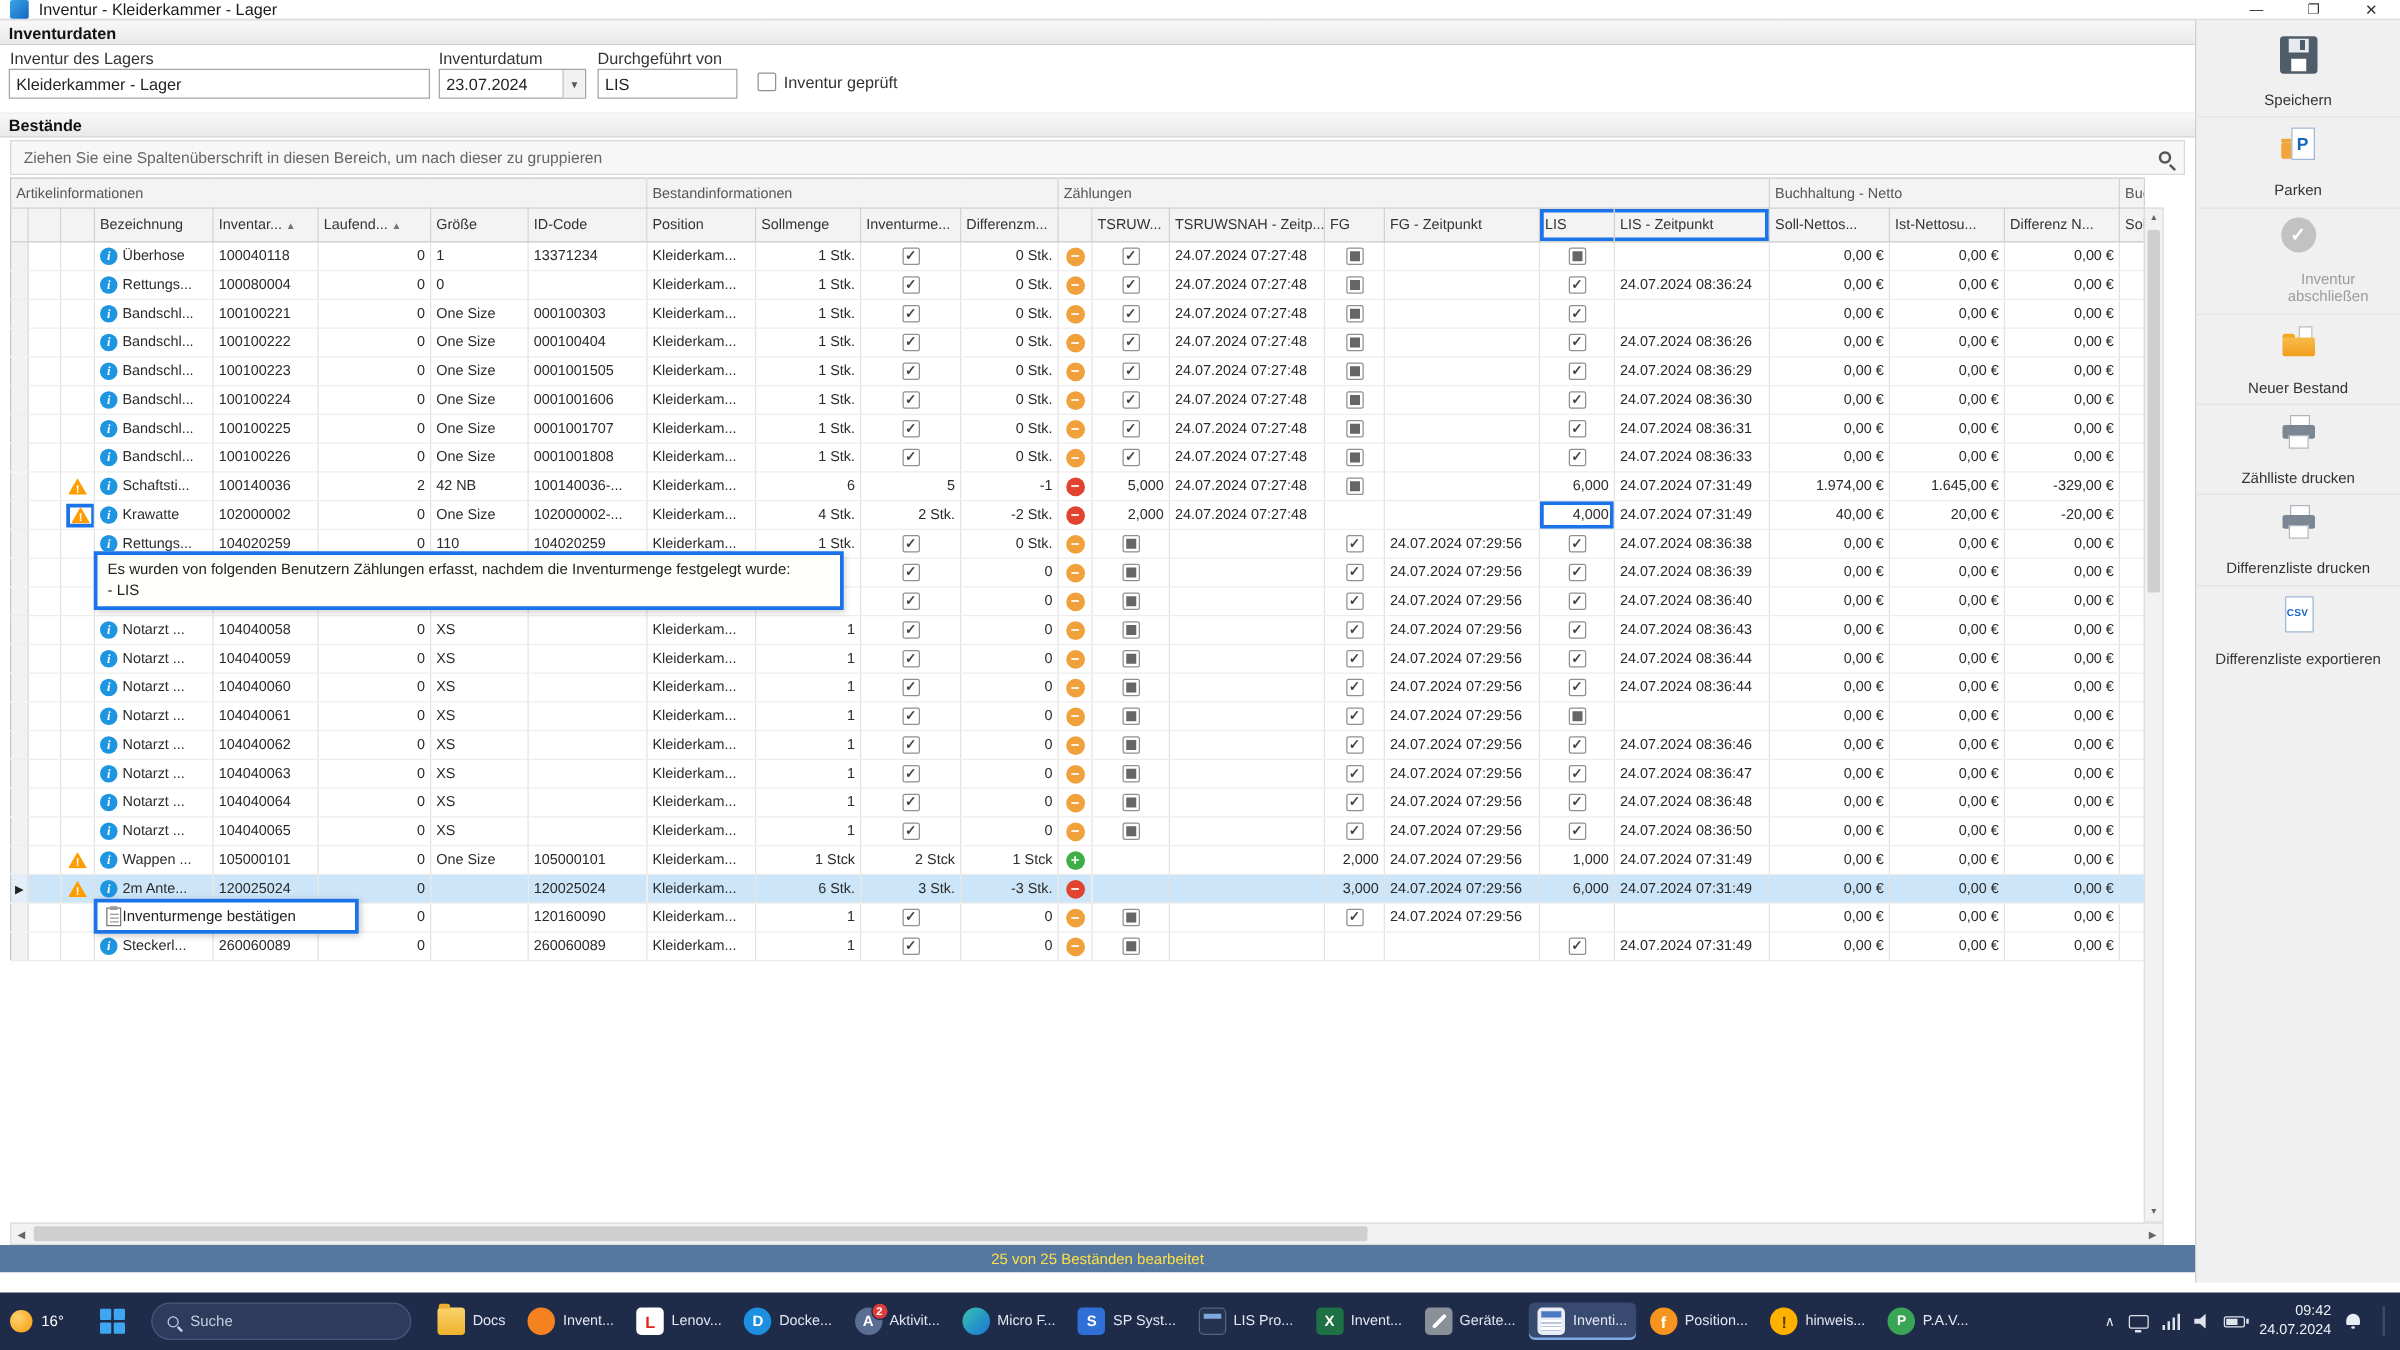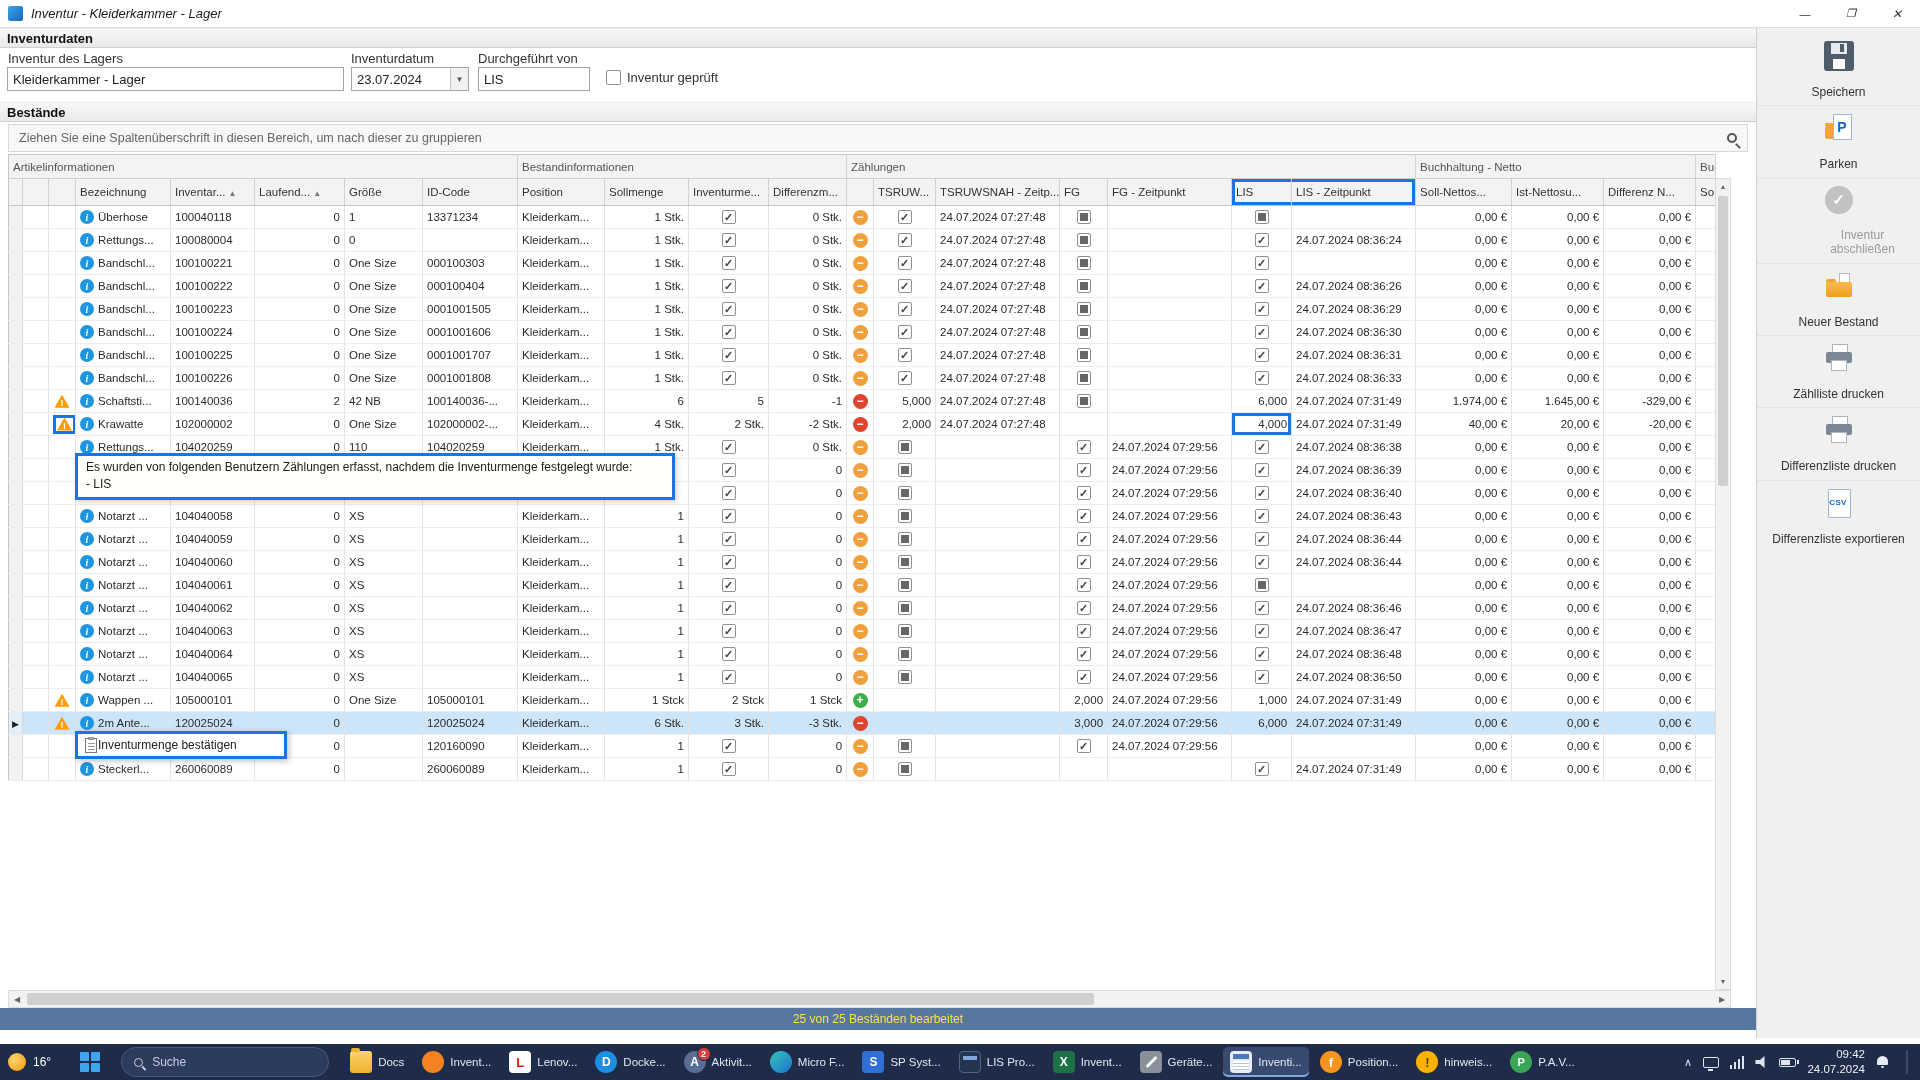--- a/index.html
+++ b/index.html
@@ -3,22 +3,22 @@
 <meta charset="utf-8">
 <style>
   * { box-sizing: border-box; }
   html,body { margin:0; padding:0; background:#222; }
   .screen {
     position:relative; width:1920px; height:1080px; background:#fff;
     font-family:"Liberation Sans", sans-serif; overflow:hidden; color:#222;
   }
 
   
-  .titlebar { height:28px; background:#ffffff; border-bottom:1px solid #dcdcdc;
-    display:flex; align-items:center; padding-left:8px;font-style:italic; }
+  .titlebar { height:16px; background:#ffffff; border-bottom:1px solid #dcdcdc;
+    display:flex; align-items:center; padding-left:8px; }
   .appicon { width:15px; height:15px; margin-right:8px; border-radius:2px;
     background:linear-gradient(135deg,#3aa7e9,#1565c0); flex:none; }
   .wtitle { font-size:13px; color:#1a1a1a; }
   .wctrls { margin-left:auto; display:flex; height:24px; }
   .wbtn { width:46px; height:24px; display:flex; align-items:center; justify-content:center;
     color:#333; font-size:12px; }
   .wbtn.min::after { content:'—'; font-size:11px; }
   .wbtn.max::after { content:'❐'; font-size:11px; }
   .wbtn.cls::after { content:'✕'; font-size:12px; }
 
@@ -155,21 +155,21 @@
     background:#fff; border:1px solid #aeb6bd; }
   .ic-print::after { content:''; position:absolute; left:2px; top:9px; width:26px; height:11px;
     background:#7b8894; border-radius:2px; }
   .ic-print i { left:7px; top:17px; width:16px; height:11px; background:#fff; border:1px solid #aeb6bd; z-index:1; }
   .ic-csv::before { content:''; position:absolute; left:4px; top:1px; width:21px; height:27px; background:#fff;
     border:1px solid #9fb6d4; border-radius:1px; }
   .ic-csv::after { content:'CSV'; position:absolute; left:4px; top:10px; width:21px; text-align:center;
     color:#1467c8; font-weight:bold; font-size:8px; letter-spacing:.3px; }
 
   
-  .taskbar { position:absolute; left:0; bottom:0; width:1920px; height:36px; background:#1e2b49;
+  .taskbar { position:absolute; left:0; bottom:0; width:1920px; height:46px; background:#1e2b49;
     display:flex; align-items:center; padding:0 8px; gap:6px; color:#e8ecf4; z-index:10; }
   .weather { display:flex; align-items:center; gap:7px; margin-right:16px; }
   .sun { width:18px; height:18px; border-radius:50%; background:radial-gradient(circle at 35% 35%,#ffd36e,#f5990b); }
   .wtemp { font-size:12px; color:#fff; }
   .startbtn { width:34px; height:34px; border-radius:4px; display:flex; align-items:center; justify-content:center; }
   .winlogo { display:grid; grid-template-columns:9px 9px; grid-template-rows:9px 9px; gap:2px; }
   .winlogo b { background:#3ea6f0; border-radius:1px; }
   .search { width:208px; height:30px; border-radius:15px; background:#2d3b5c; border:1px solid #49587e;
     display:flex; align-items:center; gap:9px; padding:0 12px; font-size:12px; color:#c6cedf; margin:0 8px; }
   .lens { width:9px; height:9px; border:1.5px solid #c6cedf; border-radius:50%; position:relative; flex:none; }

